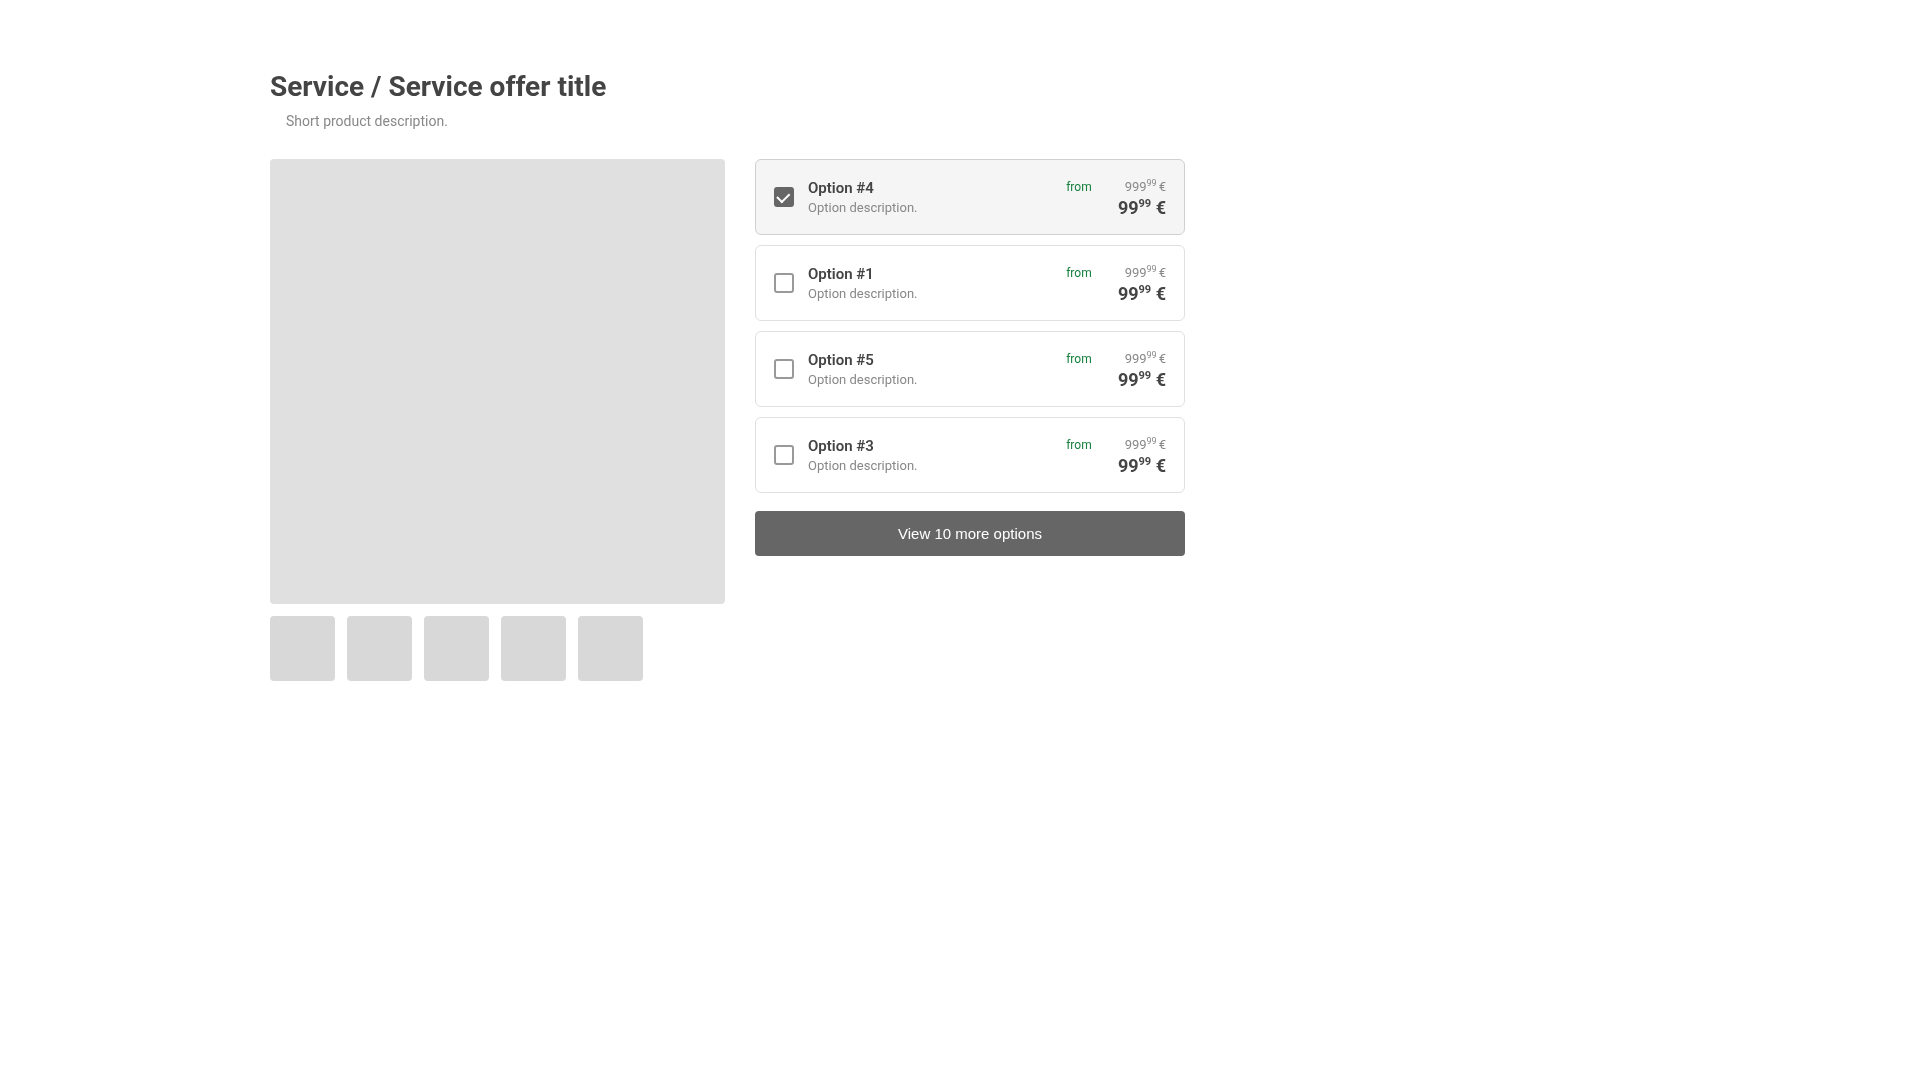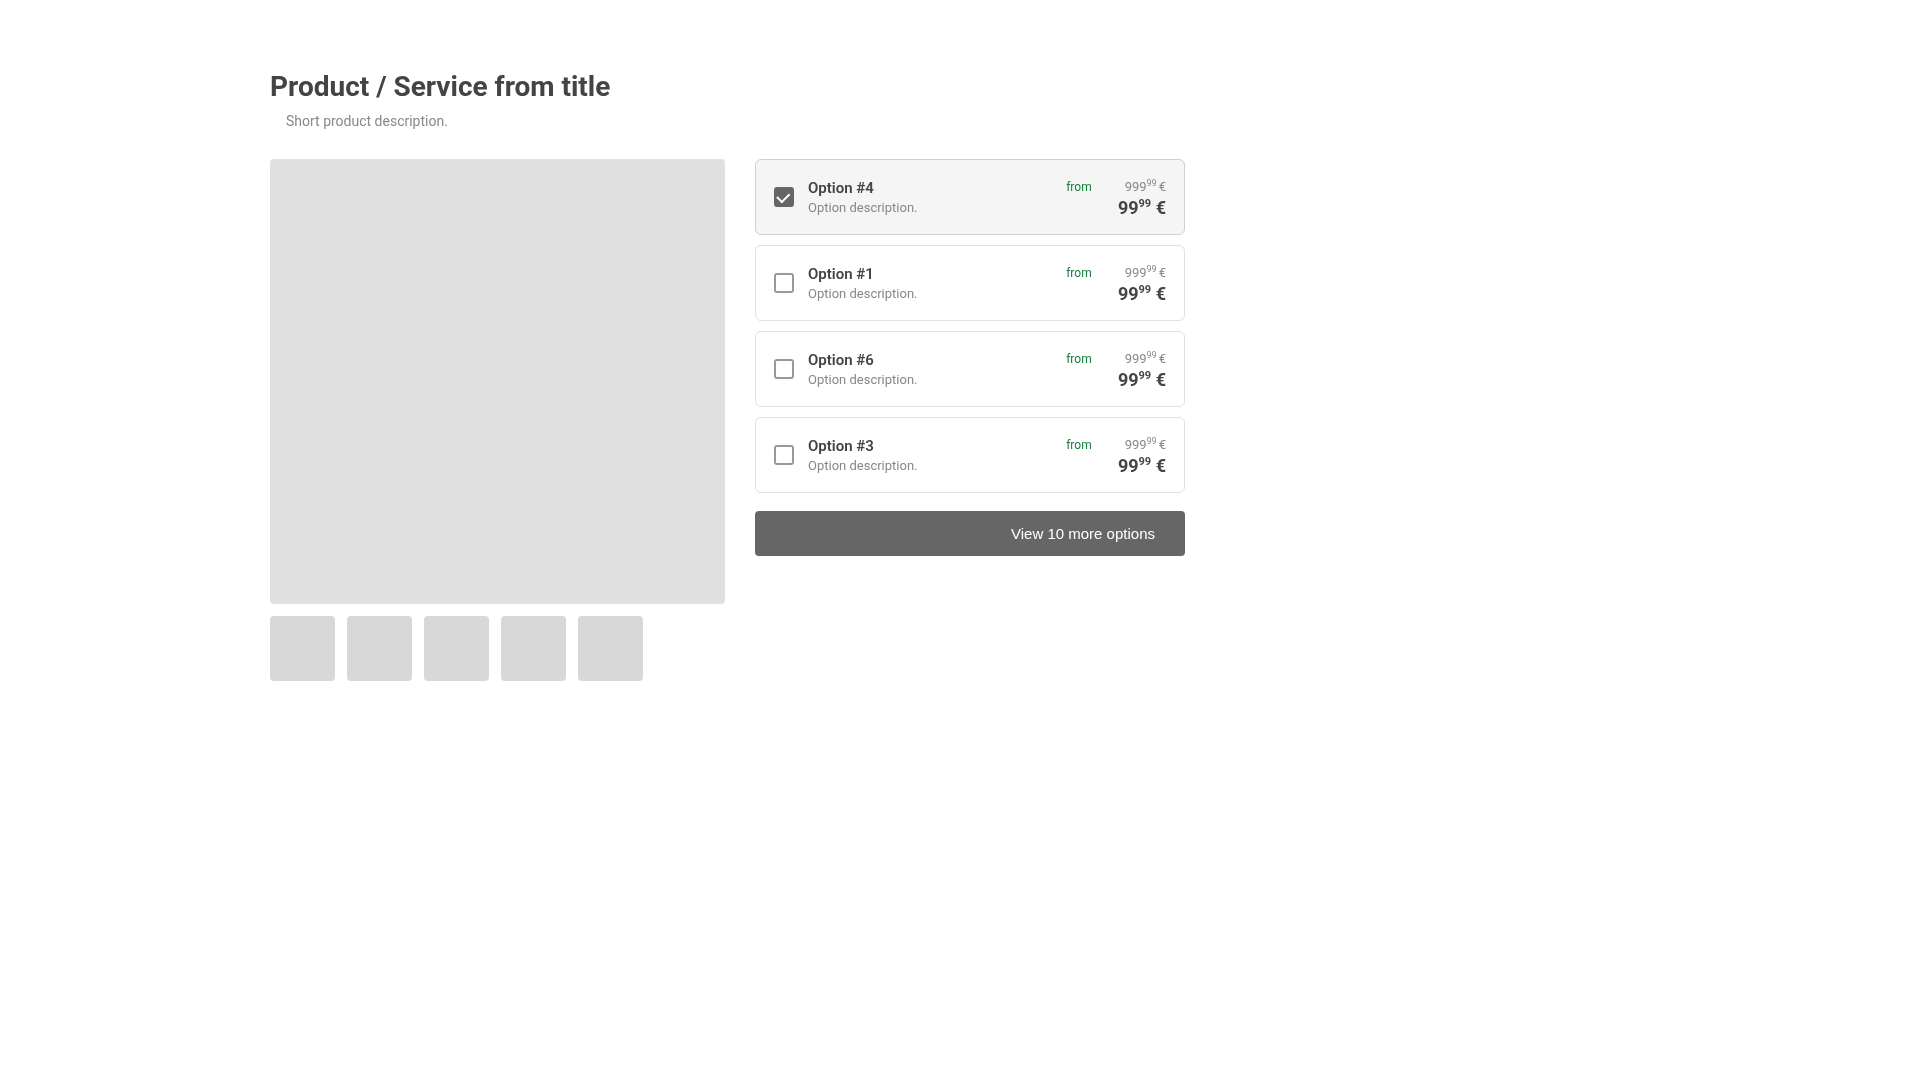--- a/index.html
+++ b/index.html
@@ -141,21 +141,21 @@
       align-self: center;
       margin-top: 8px;
       padding: 14px 30px;
       background-color: #666666;
       color: #ffffff;
       border: none;
       border-radius: 4px;
       font-size: 15px;
       cursor: pointer;
       width: 100%;
-      text-align: right;
+      text-align: center;
     }
 
     .price-label-row {
       display: flex;
       align-items: baseline;
       gap: 2px;
     }
 
     .from-text {
       font-size: 12px;
@@ -192,21 +192,21 @@
     }
 
     .new-price .curr {
       font-size: 18px;
     }
   </style>
 </head>
 <body>
 
 <div class="page-container">
-  <h1 class="product-title">Product / Service from title</h1>
+  <h1 class="product-title">Service / Service offer title</h1>
   <p class="product-description">Short product description.</p>
 
   <div class="content-row">
 
     <div class="image-section">
       <div class="main-image"></div>
       <div class="thumbnail-row">
         <div class="thumbnail"></div>
         <div class="thumbnail"></div>
         <div class="thumbnail"></div>
@@ -245,21 +245,21 @@
             <span class="old-price">999<sup>99</sup></span>
             <span class="currency-sign"> €</span>
           </div>
           <div class="new-price">99<sup>99</sup> <span class="curr">€</span></div>
         </div>
       </div>
 
       <div class="option-card">
         <div class="option-checkbox"></div>
         <div class="option-info">
-          <div class="option-name">Option #6</div>
+          <div class="option-name">Option #5</div>
           <div class="option-desc">Option description.</div>
         </div>
         <div class="option-price">
           <div class="price-label-row">
             <span class="from-text">from</span>&nbsp;
             <span class="old-price">999<sup>99</sup></span>
             <span class="currency-sign"> €</span>
           </div>
           <div class="new-price">99<sup>99</sup> <span class="curr">€</span></div>
         </div>

